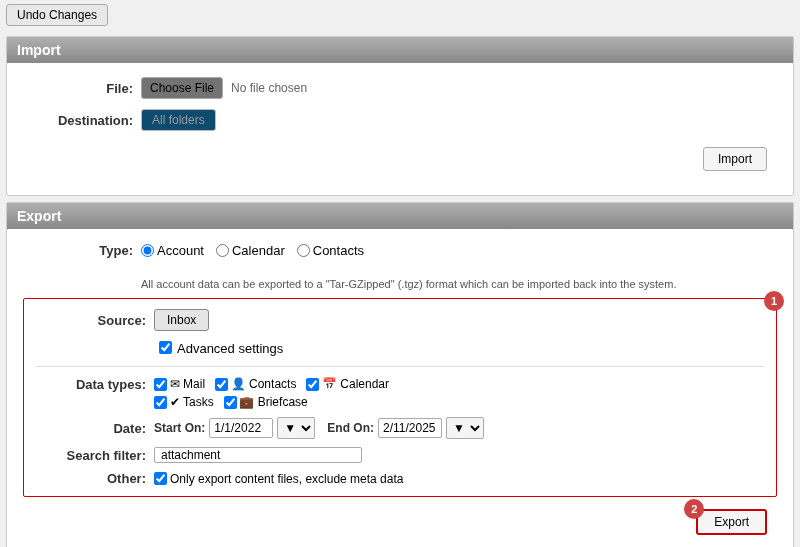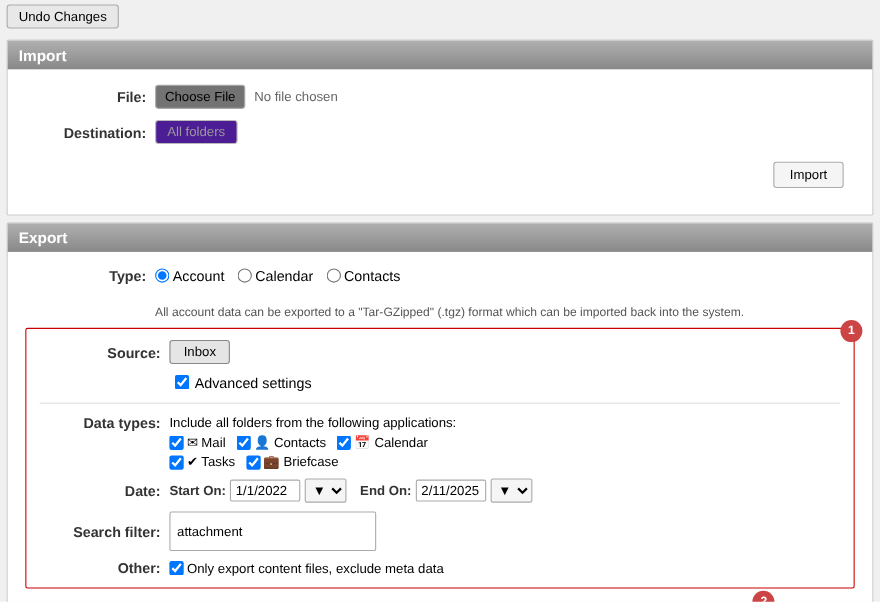--- a/index.html
+++ b/index.html
@@ -70,21 +70,21 @@
       cursor: pointer;
       margin-right: 8px;
     }
 
     .no-file-text {
       color: #666;
       font-size: 12px;
     }
 
     .destination-btn {
-      background: #4c1d95;
+      background: #0c4a6e;
       border: 1px solid #bbb;
       border-radius: 3px;
       padding: 3px 10px;
       font-size: 12px;
       color: #999;
       cursor: pointer;
     }
 
     .import-row {
       display: flex;
@@ -209,23 +209,23 @@
 
     .search-filter-row {
       display: flex;
       align-items: center;
       margin-bottom: 8px;
     }
 
     .search-input {
       border: 1px solid #aaa;
       border-radius: 2px;
-      padding: 10px 6px;
-      font-size: 12px;
-      width: 188px;
+      padding: 0 6px;
+      font-size: 12px;
+      width: 208px;
     }
 
     .other-row {
       display: flex;
       align-items: center;
     }
 
     .export-footer {
       display: flex;
       justify-content: flex-end;
@@ -328,21 +328,20 @@
 
         <div class="advanced-row">
           <span style="width:118px; display:inline-block;"></span>
           <input type="checkbox" checked="" style="">
           <span>Advanced settings</span>
         </div>
 
         <div class="form-row" style="align-items: flex-start; margin-bottom:8px;">
           <span class="form-label">Data types:</span>
           <div>
-            <div style="font-size:12px; margin-bottom:4px;">Include all folders from the following applications:</div>
             <div class="checkbox-group">
               <label class="checkbox-item">
                 <input type="checkbox" checked="" style="">
                 <span>✉</span>
                 <span>Mail</span>
               </label>
               <label class="checkbox-item">
                 <input type="checkbox" checked="" style="">
                 <span>👤</span>
                 <span>Contacts</span>

